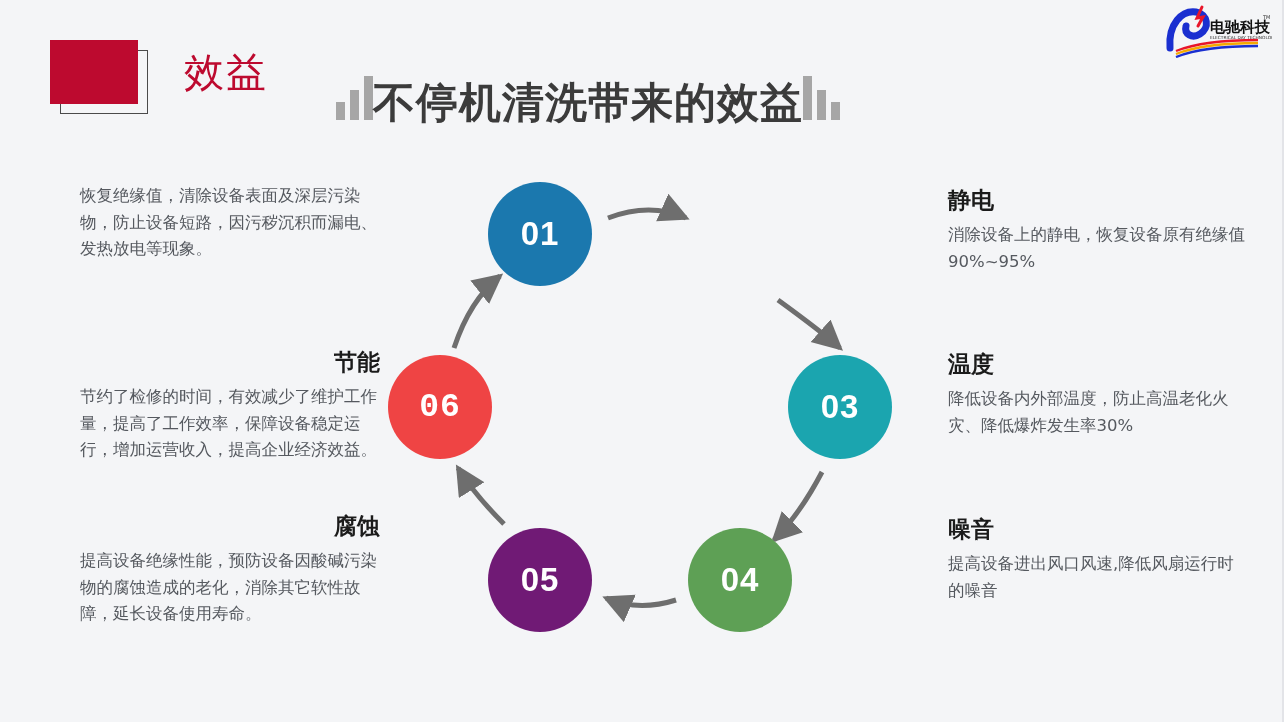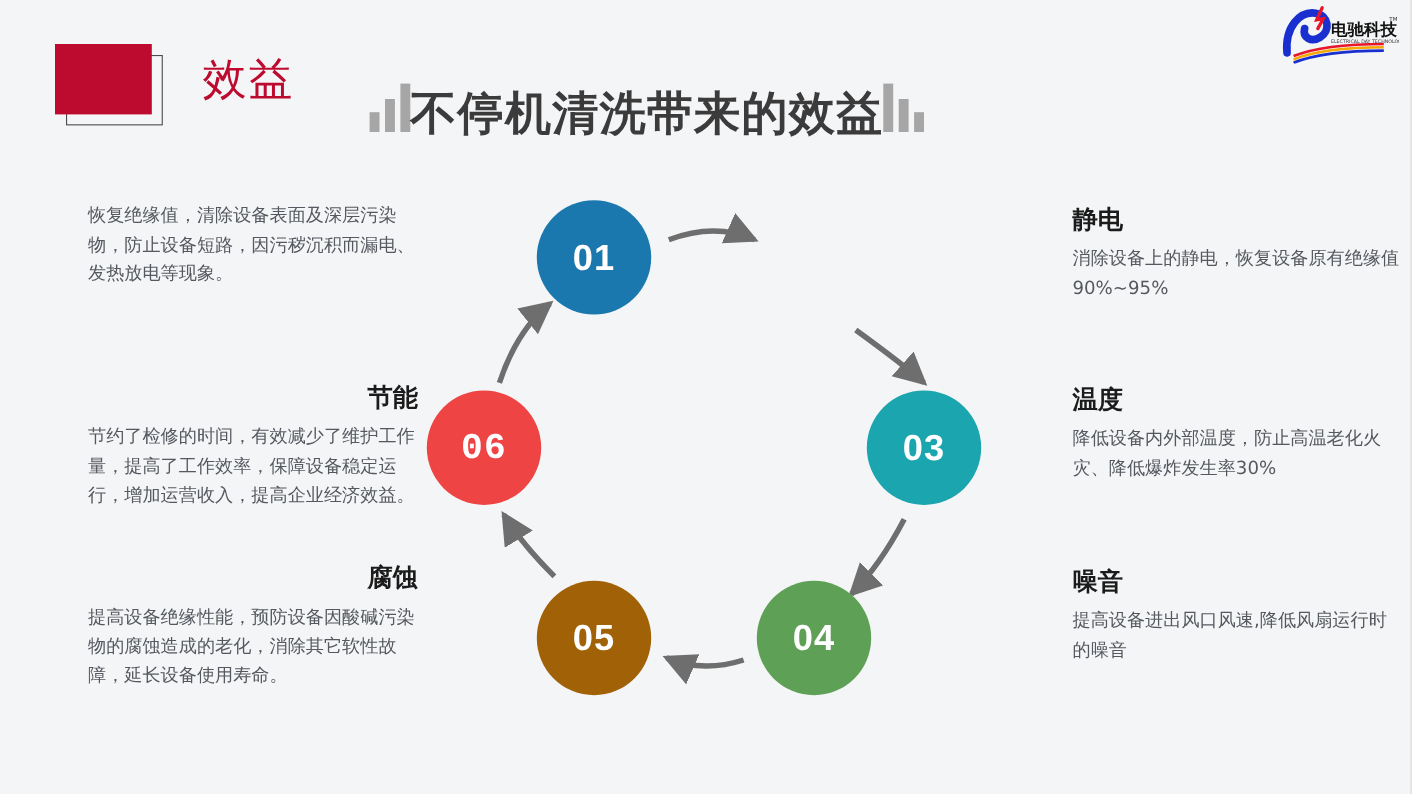--- a/index.html
+++ b/index.html
@@ -124,21 +124,21 @@
     color: #ffffff;
     font-size: 33px;
     font-weight: bold;
     letter-spacing: 1px;
     font-family: "Liberation Sans", sans-serif;
   }
   .c1 { width: 104px; height: 104px; left: 118px; top: 22px;  background: #1b78ae; }
   .c2 { width: 104px; height: 104px; left: 318px; top: 22px;  background: #3a9fdc; }
   .c3 { width: 104px; height: 104px; left: 418px; top: 195px; background: #1ba5af; }
   .c4 { width: 104px; height: 104px; left: 318px; top: 368px; background: #5ea055; }
-  .c5 { width: 104px; height: 104px; left: 118px; top: 368px; background: #a16207; }
+  .c5 { width: 104px; height: 104px; left: 118px; top: 368px; background: #701a75; }
   .c6 { width: 104px; height: 104px; left: 18px;  top: 195px; background: #ef4444; font-family: Liberation Mono, monospace; }
 
   .arrows {
     position: absolute;
     left: 0;
     top: 0;
     width: 545px;
     height: 500px;
     pointer-events: none;
   }
@@ -157,21 +157,21 @@
     font-family: "DejaVu Sans", "Liberation Sans", sans-serif;
   }
   .block .body {
     font-size: 16.5px;
     color: #55595f;
     line-height: 1.62;
     font-family: "DejaVu Sans", "Liberation Sans", sans-serif;
   }
   .block.left { left: 80px; text-align: left; }
   .block.left .heading { text-align: right; }
-  .block.right { left: 975px; text-align: left; }
+  .block.right { left: 948px; text-align: left; }
 
   .blk-dust   { top: 183px; }
   .blk-energy { top: 348px; }
   .blk-corr   { top: 512px; }
   .blk-static { top: 186px; }
   .blk-temp   { top: 350px; }
   .blk-noise  { top: 515px; }
 </style>
 </head>
 <body>

